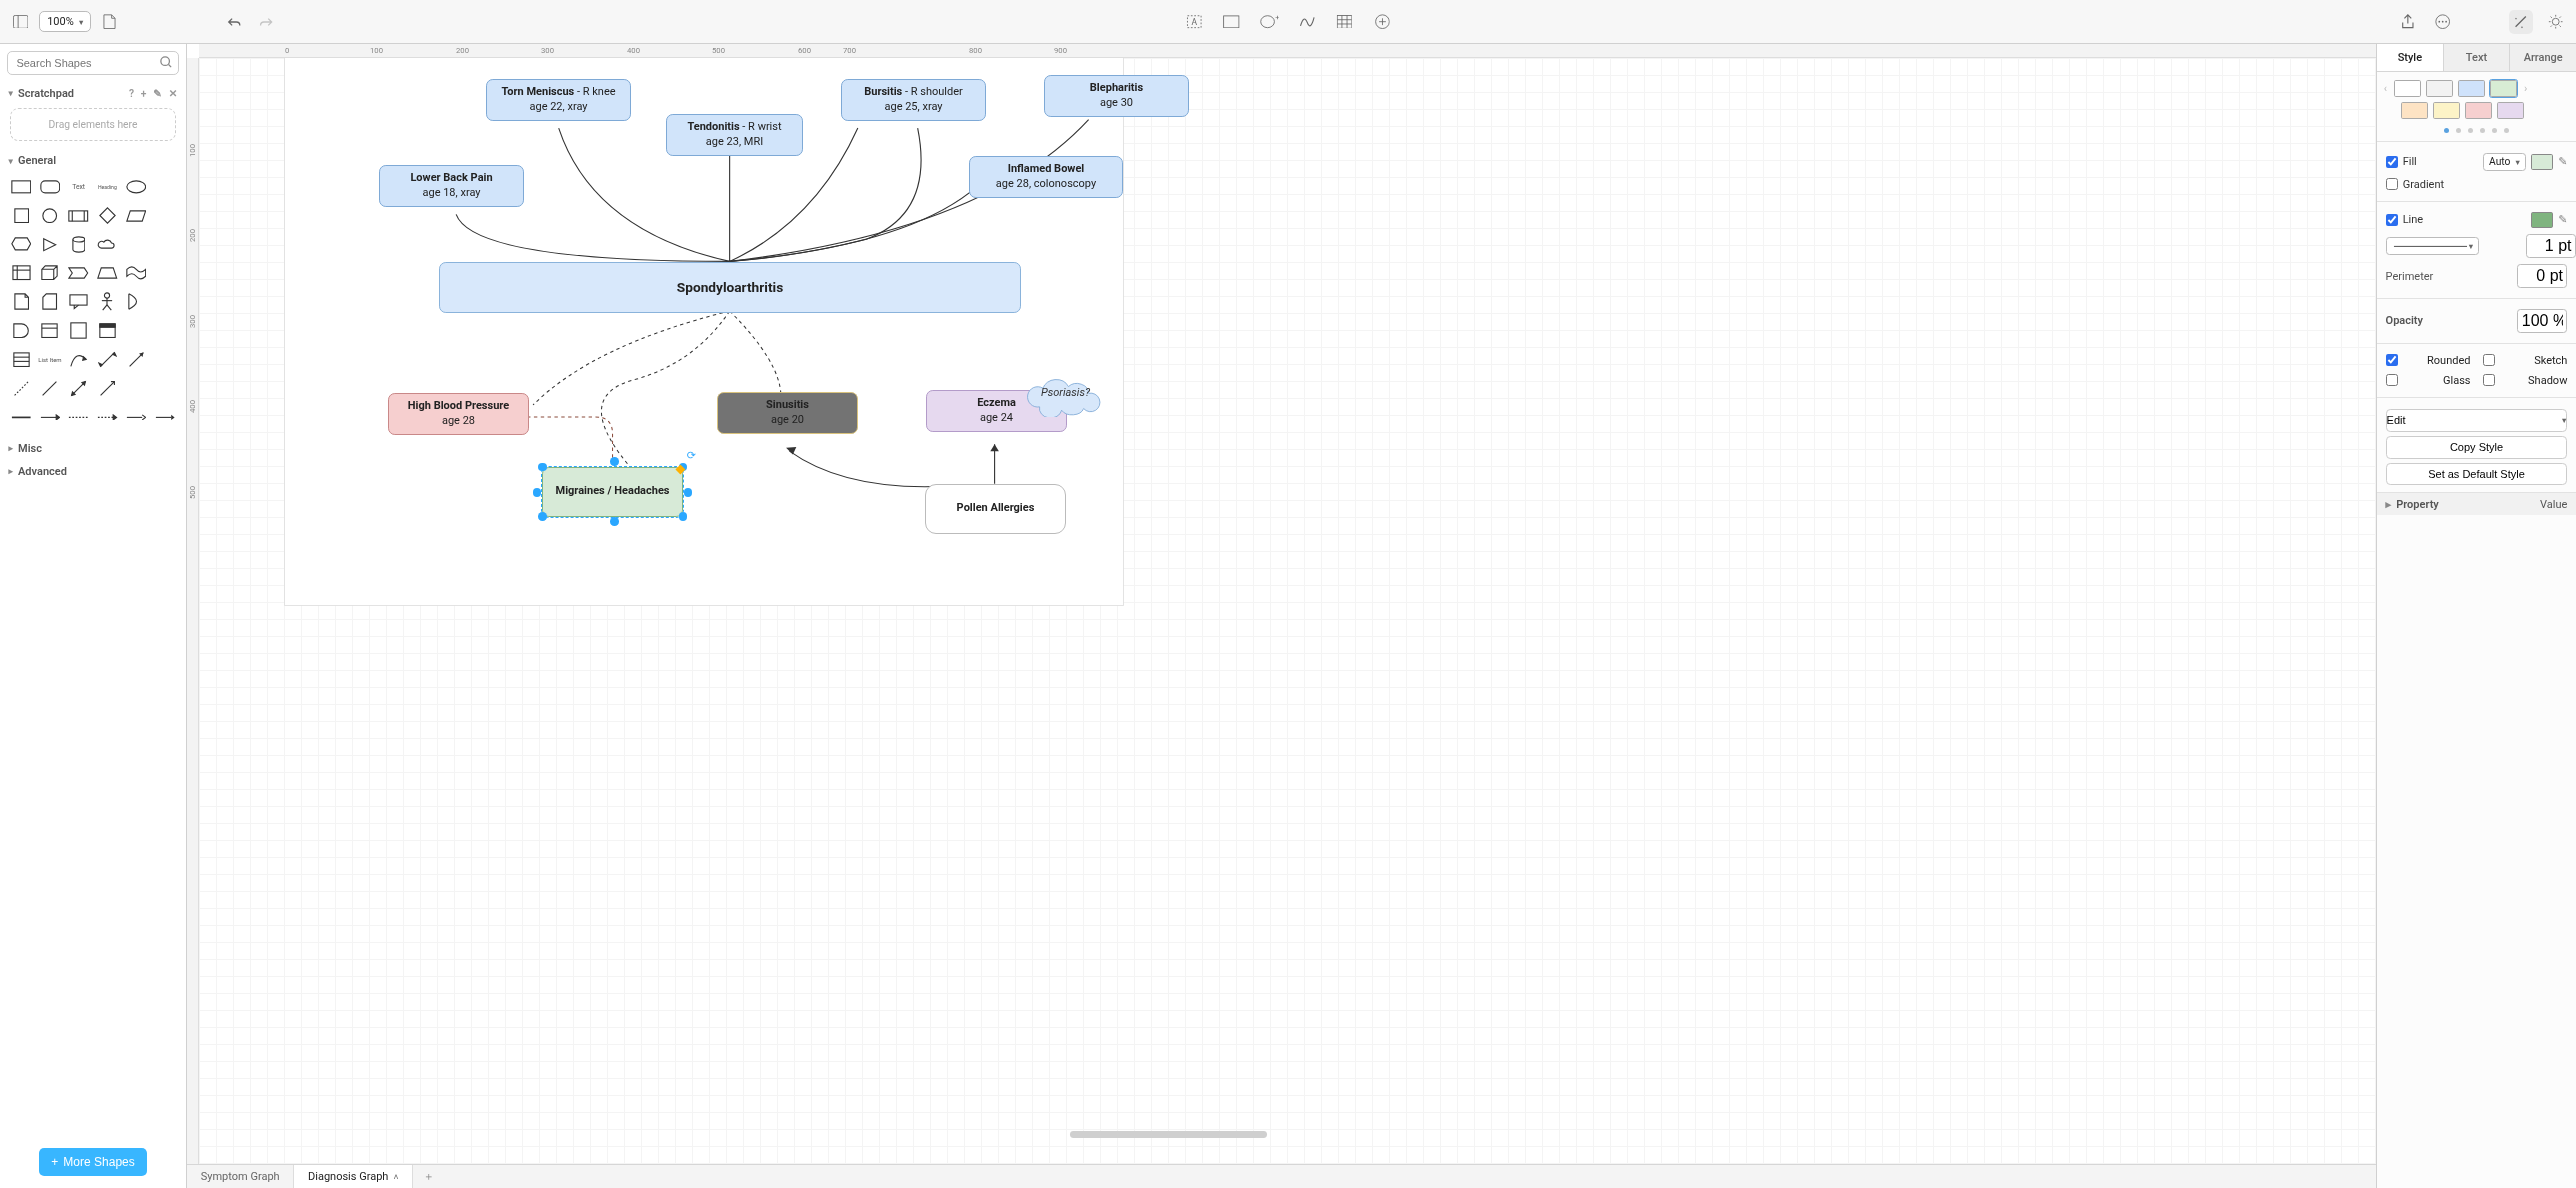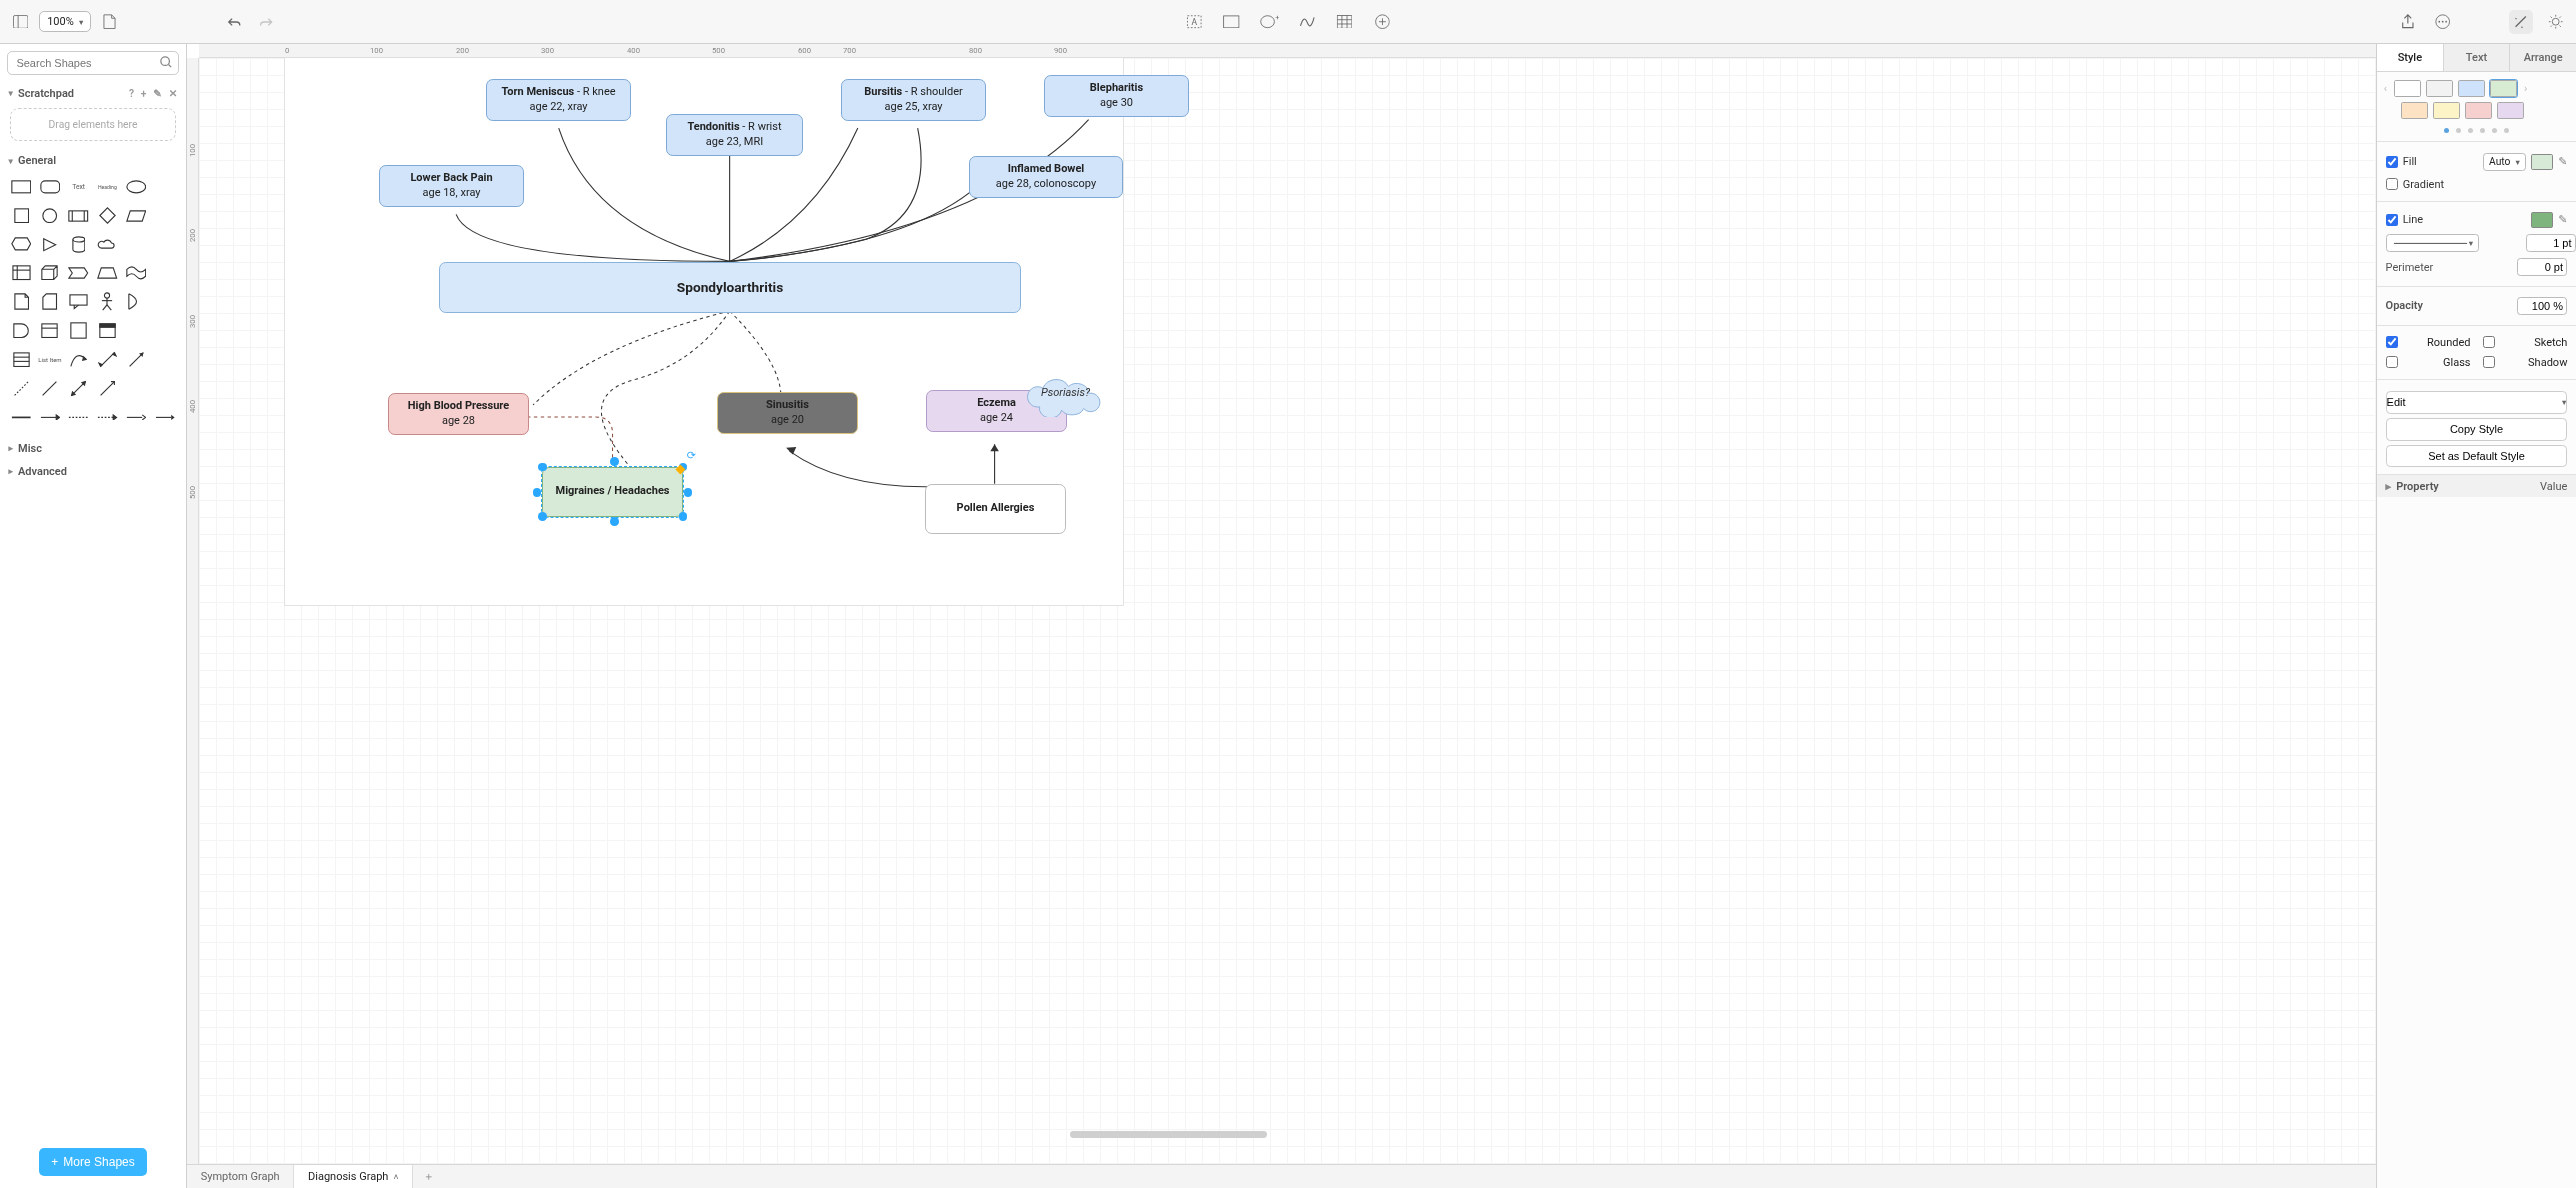--- a/index.html
+++ b/index.html
@@ -155,21 +155,21 @@
     padding: 5.1px 8.6px;
     line-height: 1.35;
   }
   .node .title { font-weight: 700; }
   .node .sub { font-weight: 400; }
   .blue   { background: #d1e4fa; border-color: #7ea9d6; }
   .blueL  { background: #d8e8fb; border-color: #8ab3db; }
   .red    { background: #f6cfcf; border-color: #c98888; }
   .yellow { background: #737373; border-color: #d9c27c; }
   .purple { background: #e6d9ef; border-color: #b39bc9; }
-  .white  { background: #fff;    border-color: #bbb; }
+  .white  { background: #fff;    border-color: #bbb; border-radius: 11px; }
   .green  { background: #d7ead7; border-color: #7fb47f; }
 
   .selected {
     outline: 0.9px dashed #2aa7ff;
     outline-offset: 0;
   }
   .sel-handle {
     position: absolute;
     width: 8.6px; height: 8.6px;
     background: #2aa7ff;
@@ -258,21 +258,21 @@
   .prow label { display: flex; align-items: center; gap: 5.1px; color: #333; }
   .prow input[type=checkbox] { width: 12px; height: 12px; accent-color: #2a6def; }
   .mini-select {
     border: 0.9px solid #bbb; border-radius: 3.4px; background: #fff;
     padding: 1.7px 5.1px; font-size: 10.3px; display: flex; align-items: center; gap: 5.1px;
     cursor: pointer;
   }
   .color-chip { width: 22px; height: 15.4px; border: 0.9px solid #888; border-radius: 1.7px; display: inline-block; }
   .num-in {
     width: 50px;
-    border: 0.9px solid #bbb; border-radius: 3.4px; padding: 1.7px 3.4px; font-size: 11px;
+    border: 0.9px solid #bbb; border-radius: 3.4px; padding: 1.7px 3.4px; font-size: 16px;
     text-align: right;
     background: #fff;
     margin-left: 40px;
   }
   .wide-select {
     flex: 1;
     border: 0.9px solid #bbb; border-radius: 3.4px; padding: 2.6px 5.1px;
     background: #fff;
     display: flex; align-items: center; justify-content: space-between;
     cursor: pointer;

